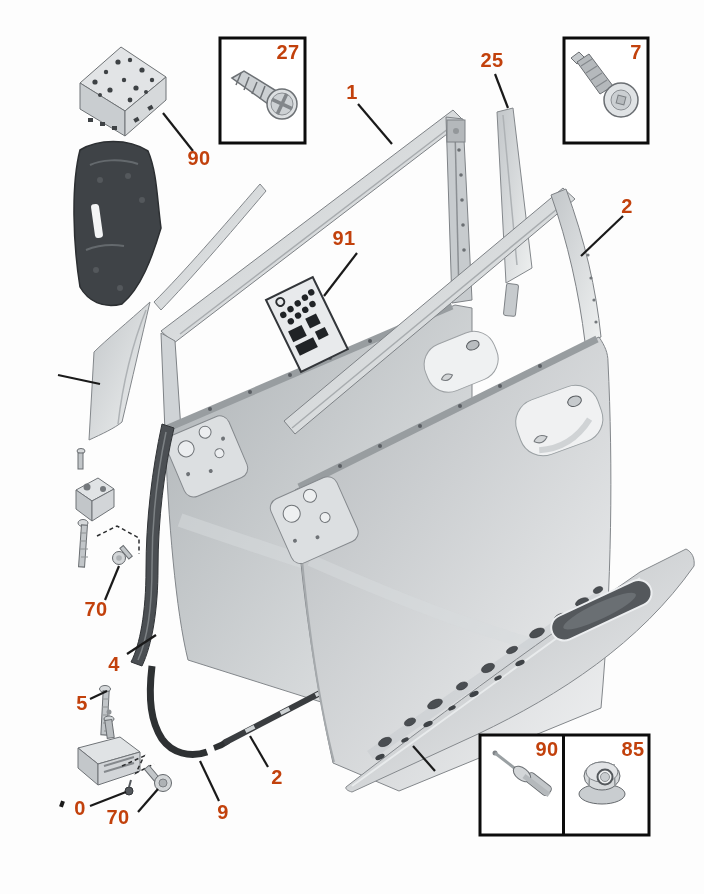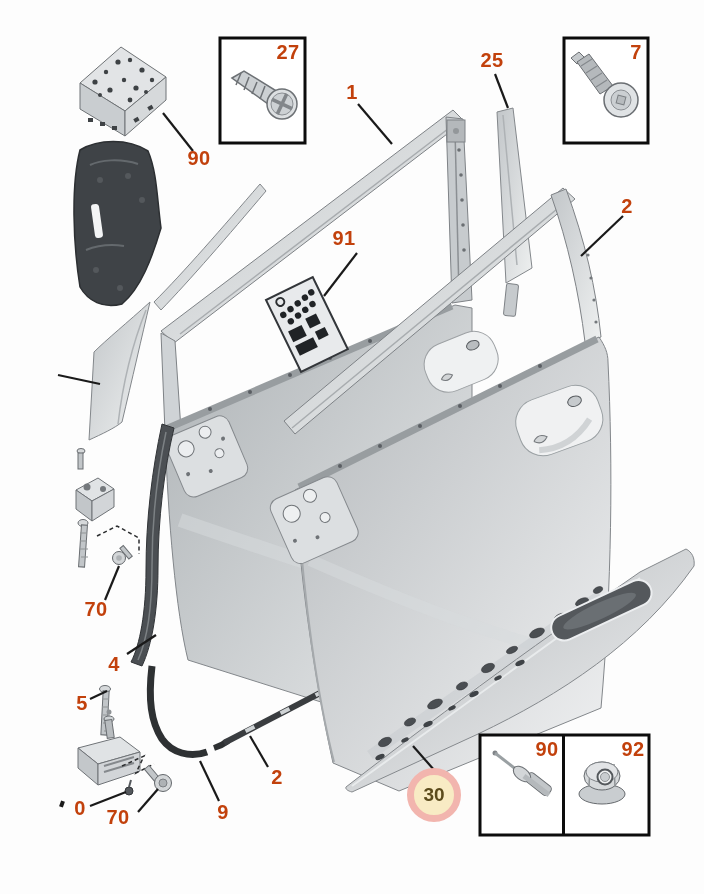--- a/index.html
+++ b/index.html
@@ -357,22 +357,19 @@
 <div class="lbl" style="left:82px;top:703px">5</div>
 <div class="lbl" style="left:636px;top:52px">7</div>
 <div class="lbl" style="left:223px;top:812px">9</div>
 <div class="lbl" style="left:114px;top:664px">4</div>
 <div class="lbl" style="left:277px;top:777px">2</div>
 <div class="lbl" style="left:492px;top:60px">25</div>
 <div class="lbl" style="left:288px;top:52px">27</div>
 <div class="lbl" style="left:547px;top:749px">90</div>
 <div class="lbl" style="left:96px;top:609px">70</div>
 <div class="lbl" style="left:118px;top:817px">70</div>
-<div class="lbl" style="left:633px;top:749px">92</div>
+<div class="lbl" style="left:633px;top:749px">85</div>
 <div class="lbl" style="left:199px;top:158px">90</div>
 <div class="lbl" style="left:344px;top:238px">91</div>
 <div class="lbl" style="left:80px;top:808px">0</div>
 
-<div class="hl">
-  <span>30</span>
+
 </div>
 
-</div>
-
 </body></html>

